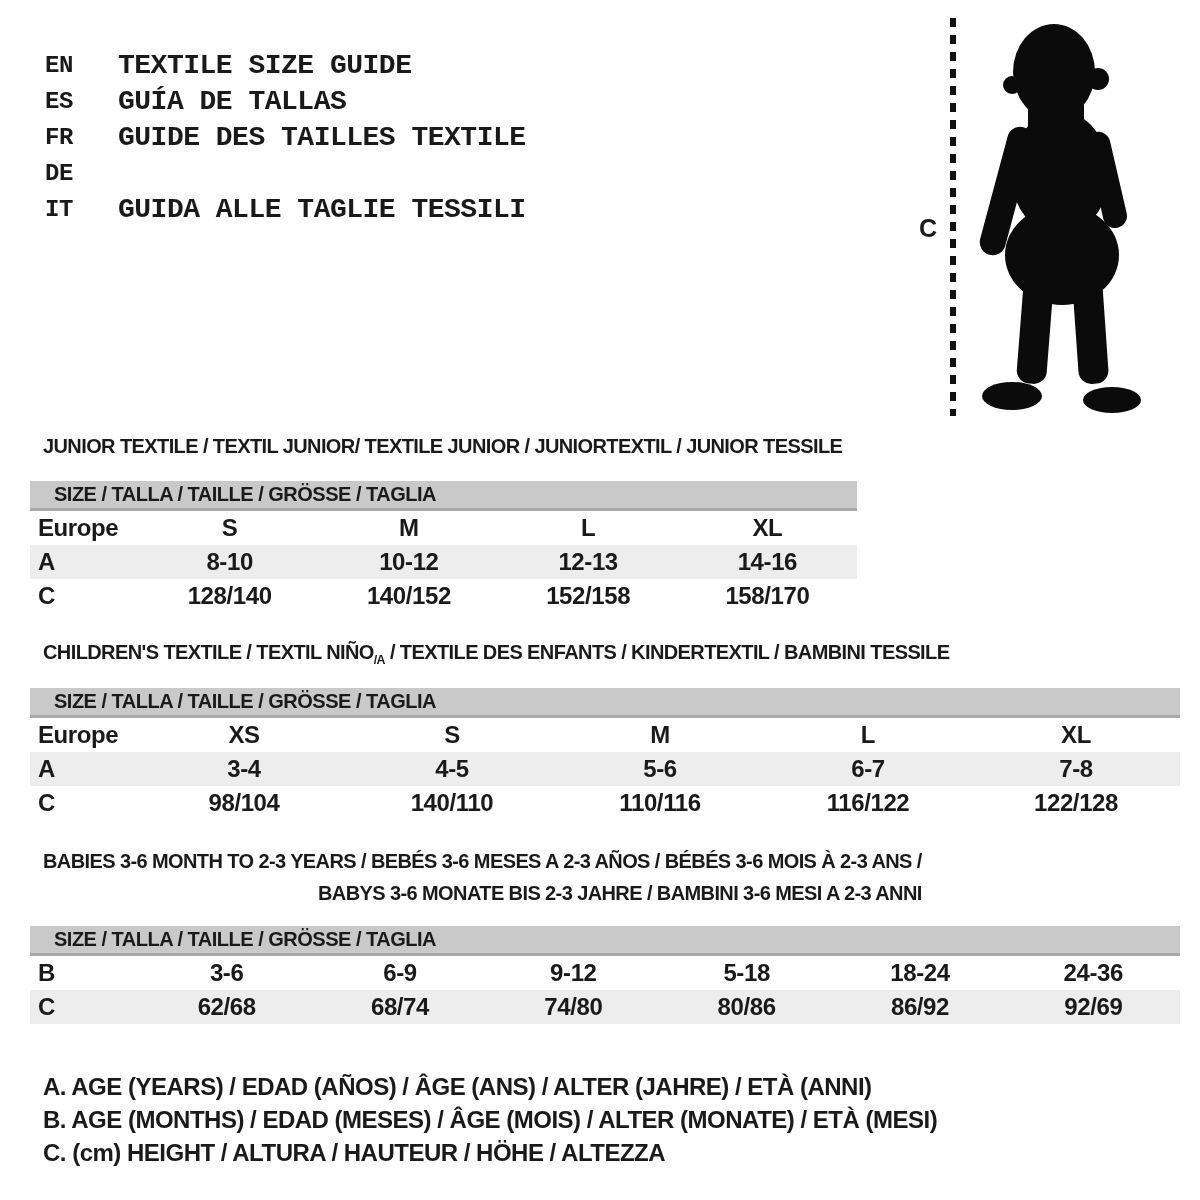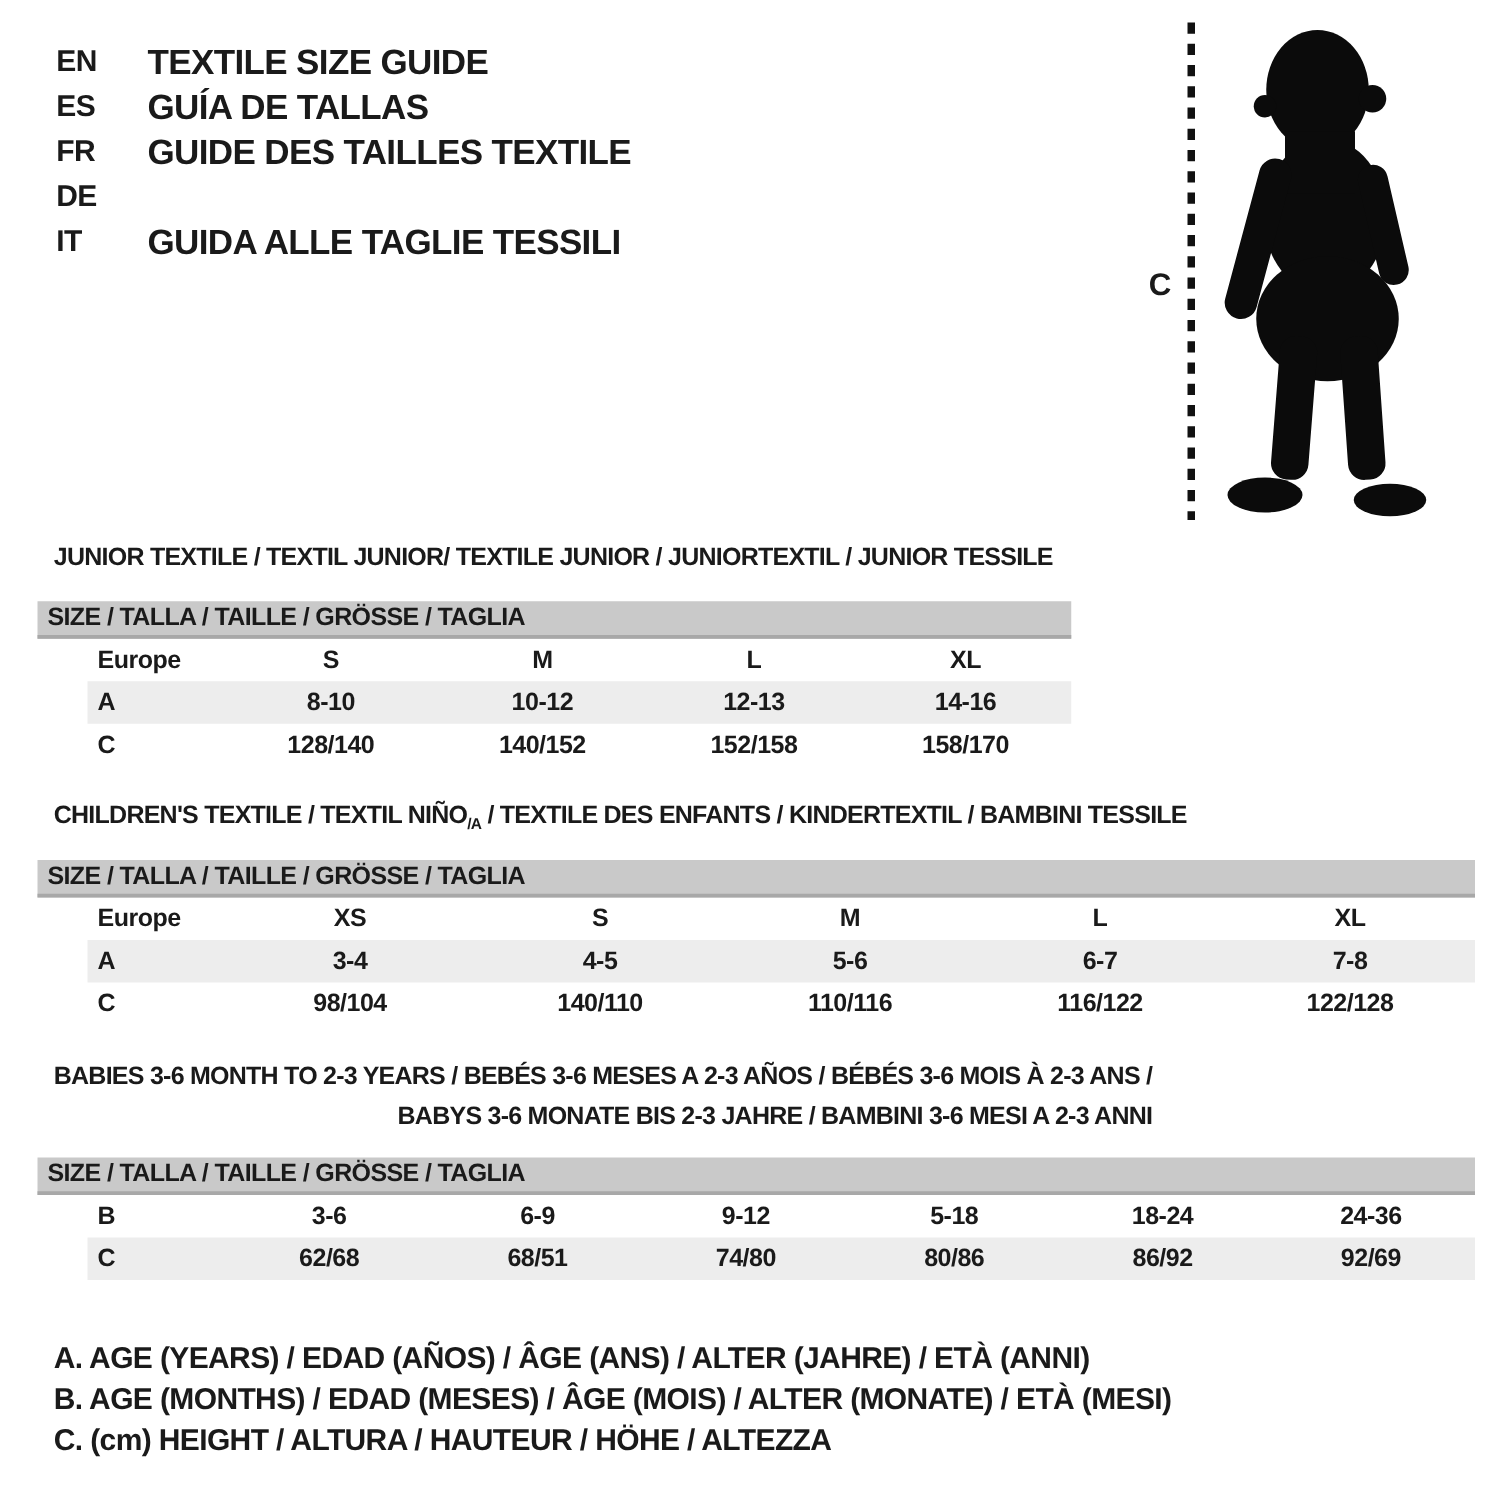--- a/index.html
+++ b/index.html
@@ -4,44 +4,44 @@
 <style>
   html,body{margin:0;padding:0;}
   body{
     width:1200px;height:1200px;position:relative;background:#ffffff;
     font-family:"Liberation Sans","DejaVu Sans",sans-serif;
     color:#1a1a1a;overflow:hidden;
   }
   .abs{position:absolute;}
 
   
-  .lang-block{left:45px;top:32px;}
+  .lang-block{left:45px;top:47px;font-family:Liberation Mono, monospace;}
   .lang-row{display:flex;height:36px;align-items:center;}
   .lang-code{width:73px;font-size:24px;font-weight:bold;letter-spacing:-0.5px;}
   .lang-title{font-size:28px;font-weight:bold;letter-spacing:-0.5px;white-space:nowrap;}
 
   
   .measure-line{left:948px;top:16px;}
   .c-label{left:912px;top:214px;width:32px;text-align:center;font-size:25px;font-weight:bold;}
   .figure{left:962px;top:14px;}
 
   
   .sec-heading{
     font-size:20px;font-weight:bold;letter-spacing:-0.6px;white-space:nowrap;text-align:right;
   }
   .sec-heading sub{font-size:0.62em;font-weight:bold;}
   .babies-heading{line-height:32px;}
 
   
   .size-table{left:30px;}
   .tbar{
     background:#c9c9c9;border-bottom:3px solid #a8a8a8;height:27px;line-height:27px;
-    padding-left:8px;font-size:20px;font-weight:bold;letter-spacing:-0.5px;box-sizing:content-box;
+    padding-left:24px;font-size:20px;font-weight:bold;letter-spacing:-0.5px;box-sizing:content-box;
   }
-  .trow{display:flex;height:34px;line-height:34px;font-size:20px;font-weight:bold;letter-spacing:-0.4px;margin-left:40px;}
+  .trow{display:flex;height:34px;line-height:34px;font-size:24px;font-weight:bold;letter-spacing:-0.4px;}
   .trow.striped{background:#ededed;}
   .tlabel{width:110px;padding-left:8px;box-sizing:border-box;}
   .tcell{flex:1;text-align:center;}
 
   
   .legend{line-height:33px;font-size:24px;font-weight:bold;letter-spacing:-0.5px;white-space:nowrap;}
 </style>
 </head>
 <body>
 
@@ -167,21 +167,21 @@
     <span class="tcell">3-6</span>
     <span class="tcell">6-9</span>
     <span class="tcell">9-12</span>
     <span class="tcell">5-18</span>
     <span class="tcell">18-24</span>
     <span class="tcell">24-36</span>
   </div>
   <div class="trow striped">
     <span class="tlabel">C</span>
     <span class="tcell">62/68</span>
-    <span class="tcell">68/51</span>
+    <span class="tcell">68/74</span>
     <span class="tcell">74/80</span>
     <span class="tcell">80/86</span>
     <span class="tcell">86/92</span>
     <span class="tcell">92/69</span>
   </div>
 </div>
 
 <div class="abs legend" style="left:43px;top:1070px;">
   <div>A. AGE (YEARS) / EDAD (AÑOS) / ÂGE (ANS) / ALTER (JAHRE) / ETÀ (ANNI)</div>
   <div>B. AGE (MONTHS) / EDAD (MESES) / ÂGE (MOIS) / ALTER (MONATE) / ETÀ (MESI)</div>

